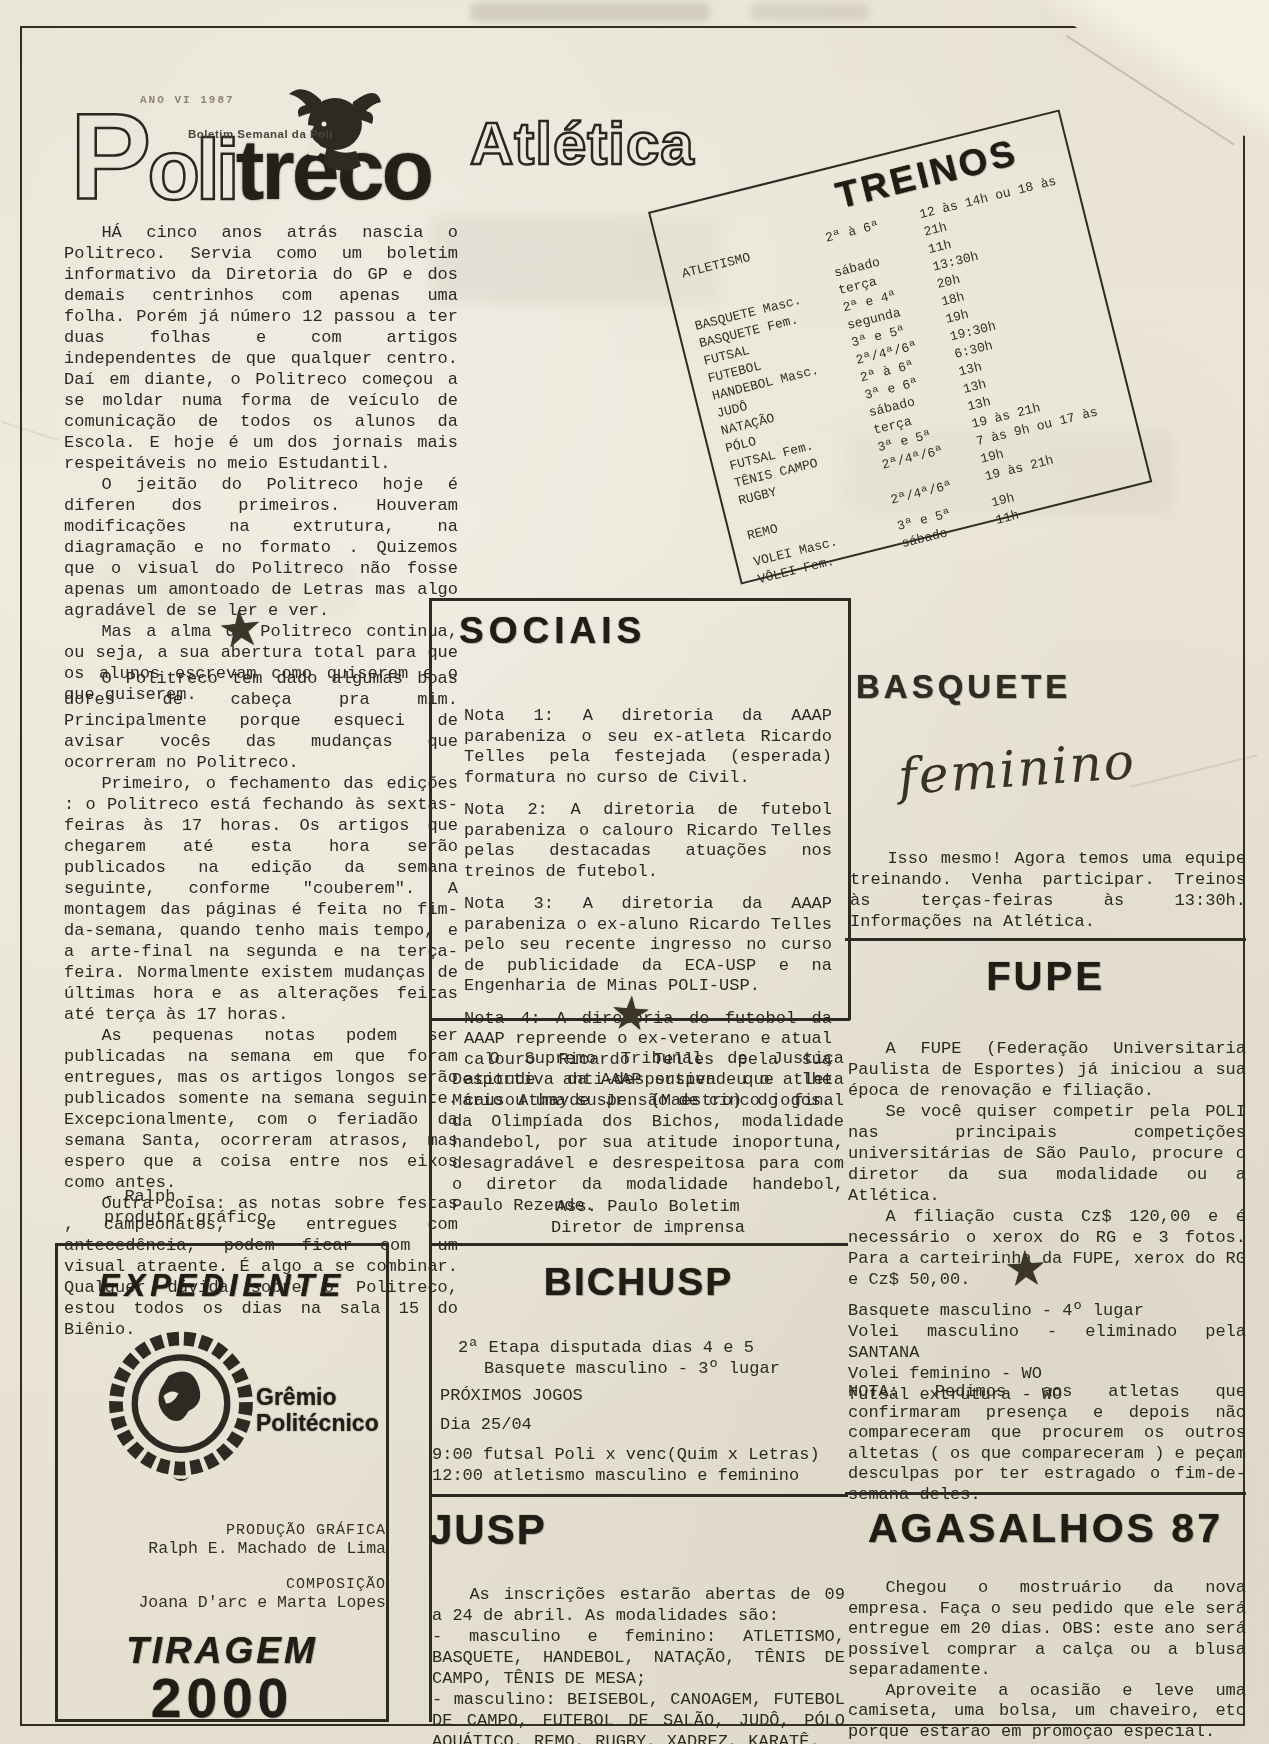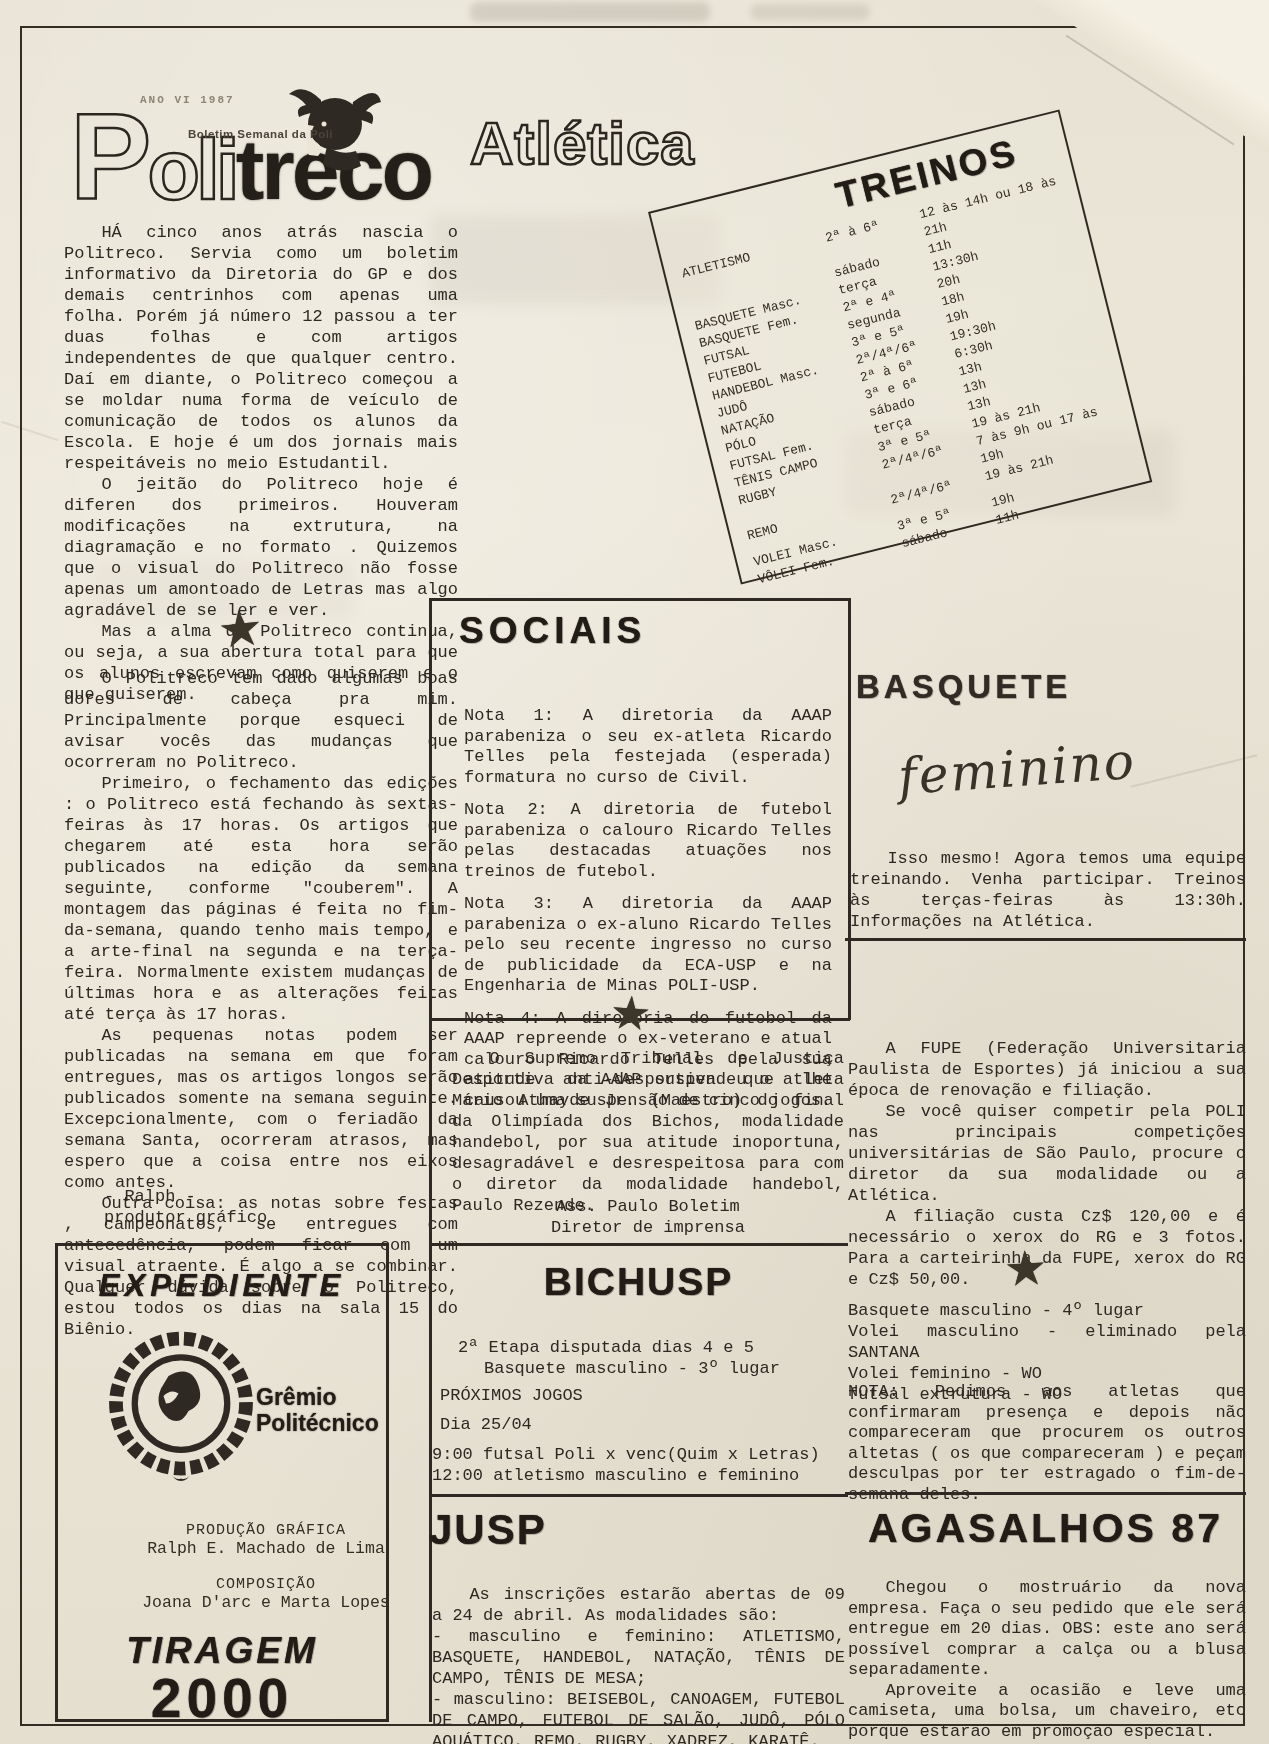--- a/index.html
+++ b/index.html
@@ -84,22 +84,22 @@
   .sig-left{position:absolute;left:64px;top:1186px;width:394px;
       padding-left:40px;box-sizing:border-box;}
   
   .expediente{position:absolute;left:55px;top:1243px;width:334px;height:479px;
       border:3px solid #2e2922;box-sizing:border-box;}
   .exp-title{position:absolute;left:0;top:22px;width:100%;text-align:center;
       font-size:31px;font-style:italic;letter-spacing:5px;}
   .seal{position:absolute;left:48px;top:80px;}
   .exp-org{position:absolute;left:198px;top:138px;width:130px;font-size:23px;
       font-weight:700;line-height:1.15;color:#221d16;text-shadow:0 0 1.5px rgba(34,29,22,.8);}
-  .exp-block{position:absolute;width:100%;text-align:center;
-      font-family:"Liberation Mono",monospace;color:#332d24;margin-left:44px;}
+  .exp-block{position:absolute;width:100%;text-align:right;
+      font-family:"Liberation Mono",monospace;color:#332d24;}
   .exp-label{font-size:15px;letter-spacing:1px;}
   .exp-val{font-size:16.5px;}
   .exp-prod{top:276px;}
   .exp-comp{top:330px;}
   .exp-tiragem{position:absolute;top:384px;width:100%;text-align:center;
       font-size:37px;font-style:italic;letter-spacing:3px;}
   .exp-2000{position:absolute;top:420px;width:100%;text-align:center;
       font-size:55px;letter-spacing:5px;}
   
   .vline{position:absolute;left:429px;top:598px;width:2.5px;height:1124px;background:#2e2922;}
@@ -369,20 +369,21 @@
     <p class="noindent">- masculino e feminino: ATLETISMO, BASQUETE, HANDEBOL, NATAÇÃO, TÊNIS DE CAMPO, TÊNIS DE MESA;</p><p class="noindent">- masculino: BEISEBOL, CANOAGEM, FUTEBOL DE CAMPO, FUTEBOL DE SALÃO, JUDÔ, PÓLO AQUÁTICO, REMO, RUGBY, XADREZ, KARATÊ.</p></span>
   </div>
 
   <div class="basquete-title headline">BASQUETE</div>
   <div class="feminino">feminino</div>
   <div class="basquete-body tw">
     <p>Isso mesmo!   Agora temos uma equipe treinando. Venha participar. Treinos  às terças-feiras às 13:30h.  Informações na Atlética.</p>
   </div>
 
   <div class="rule rule-fupe"></div>
+  <div class="fupe-title headline">FUPE</div>
   <div class="fupe-body tw">
 
   <p>A FUPE (Federação Universitaria Paulista de Esportes) já iniciou a sua época de renovação e filiação.</p>
       <p>Se você quiser competir pela  POLI nas principais competições universitárias de São Paulo, procure o diretor da sua modalidade ou a Atlética.</p>
       <p>A filiação custa Cz$ 120,00  e é necessário o xerox do RG e 3 fotos. Para a carteirinha da FUPE, xerox do RG  e  Cz$ 50,00.</p>
     </div>
   <div class="star star-right"></div>
   <div class="fupe-results tw">
 
   <p>Basquete masculino - 4º lugar</p>

